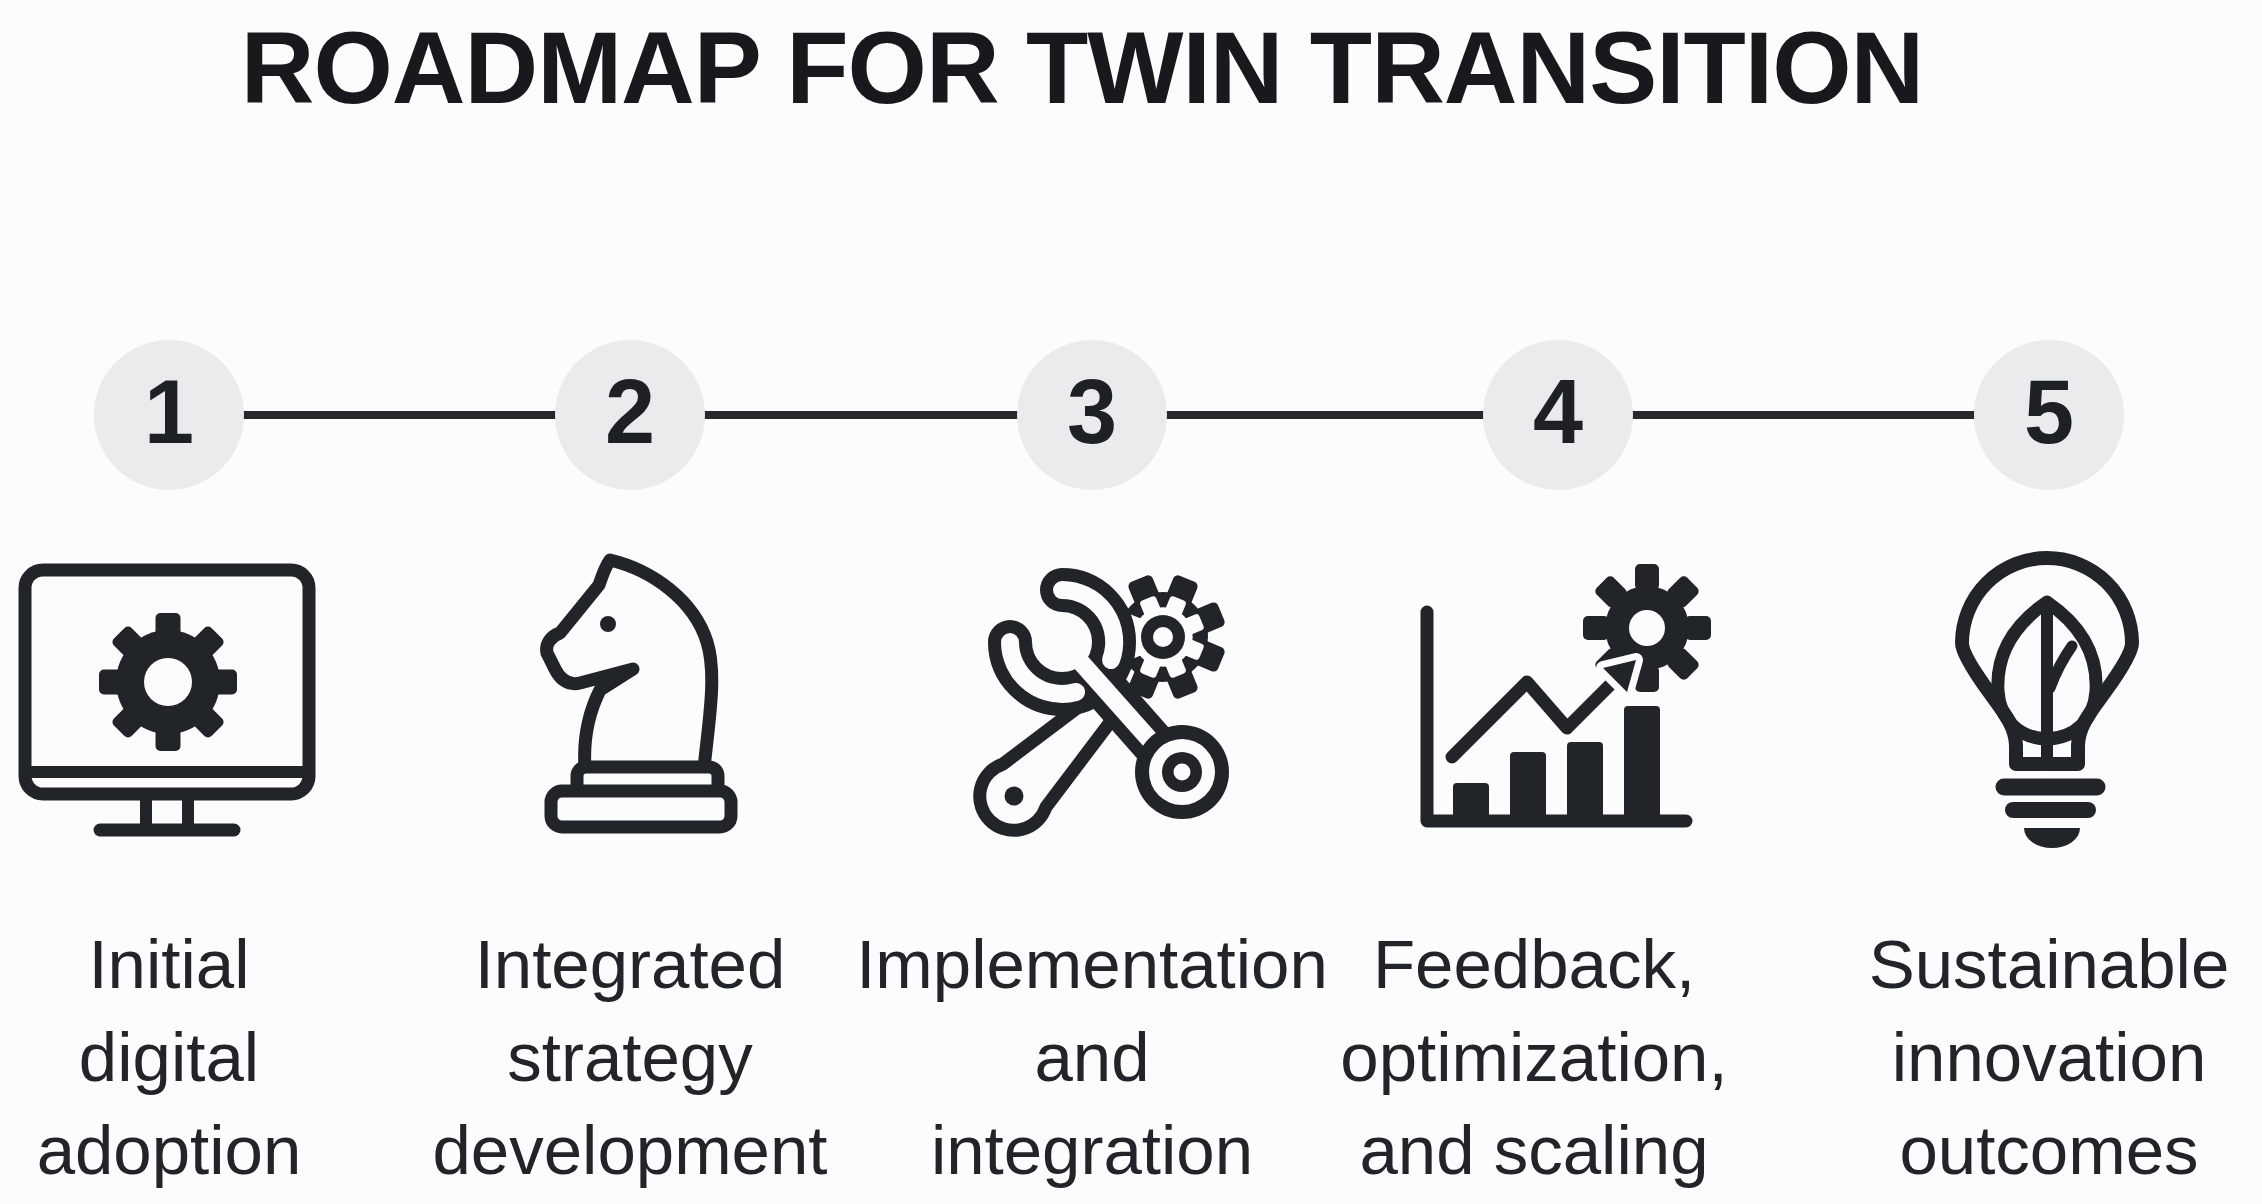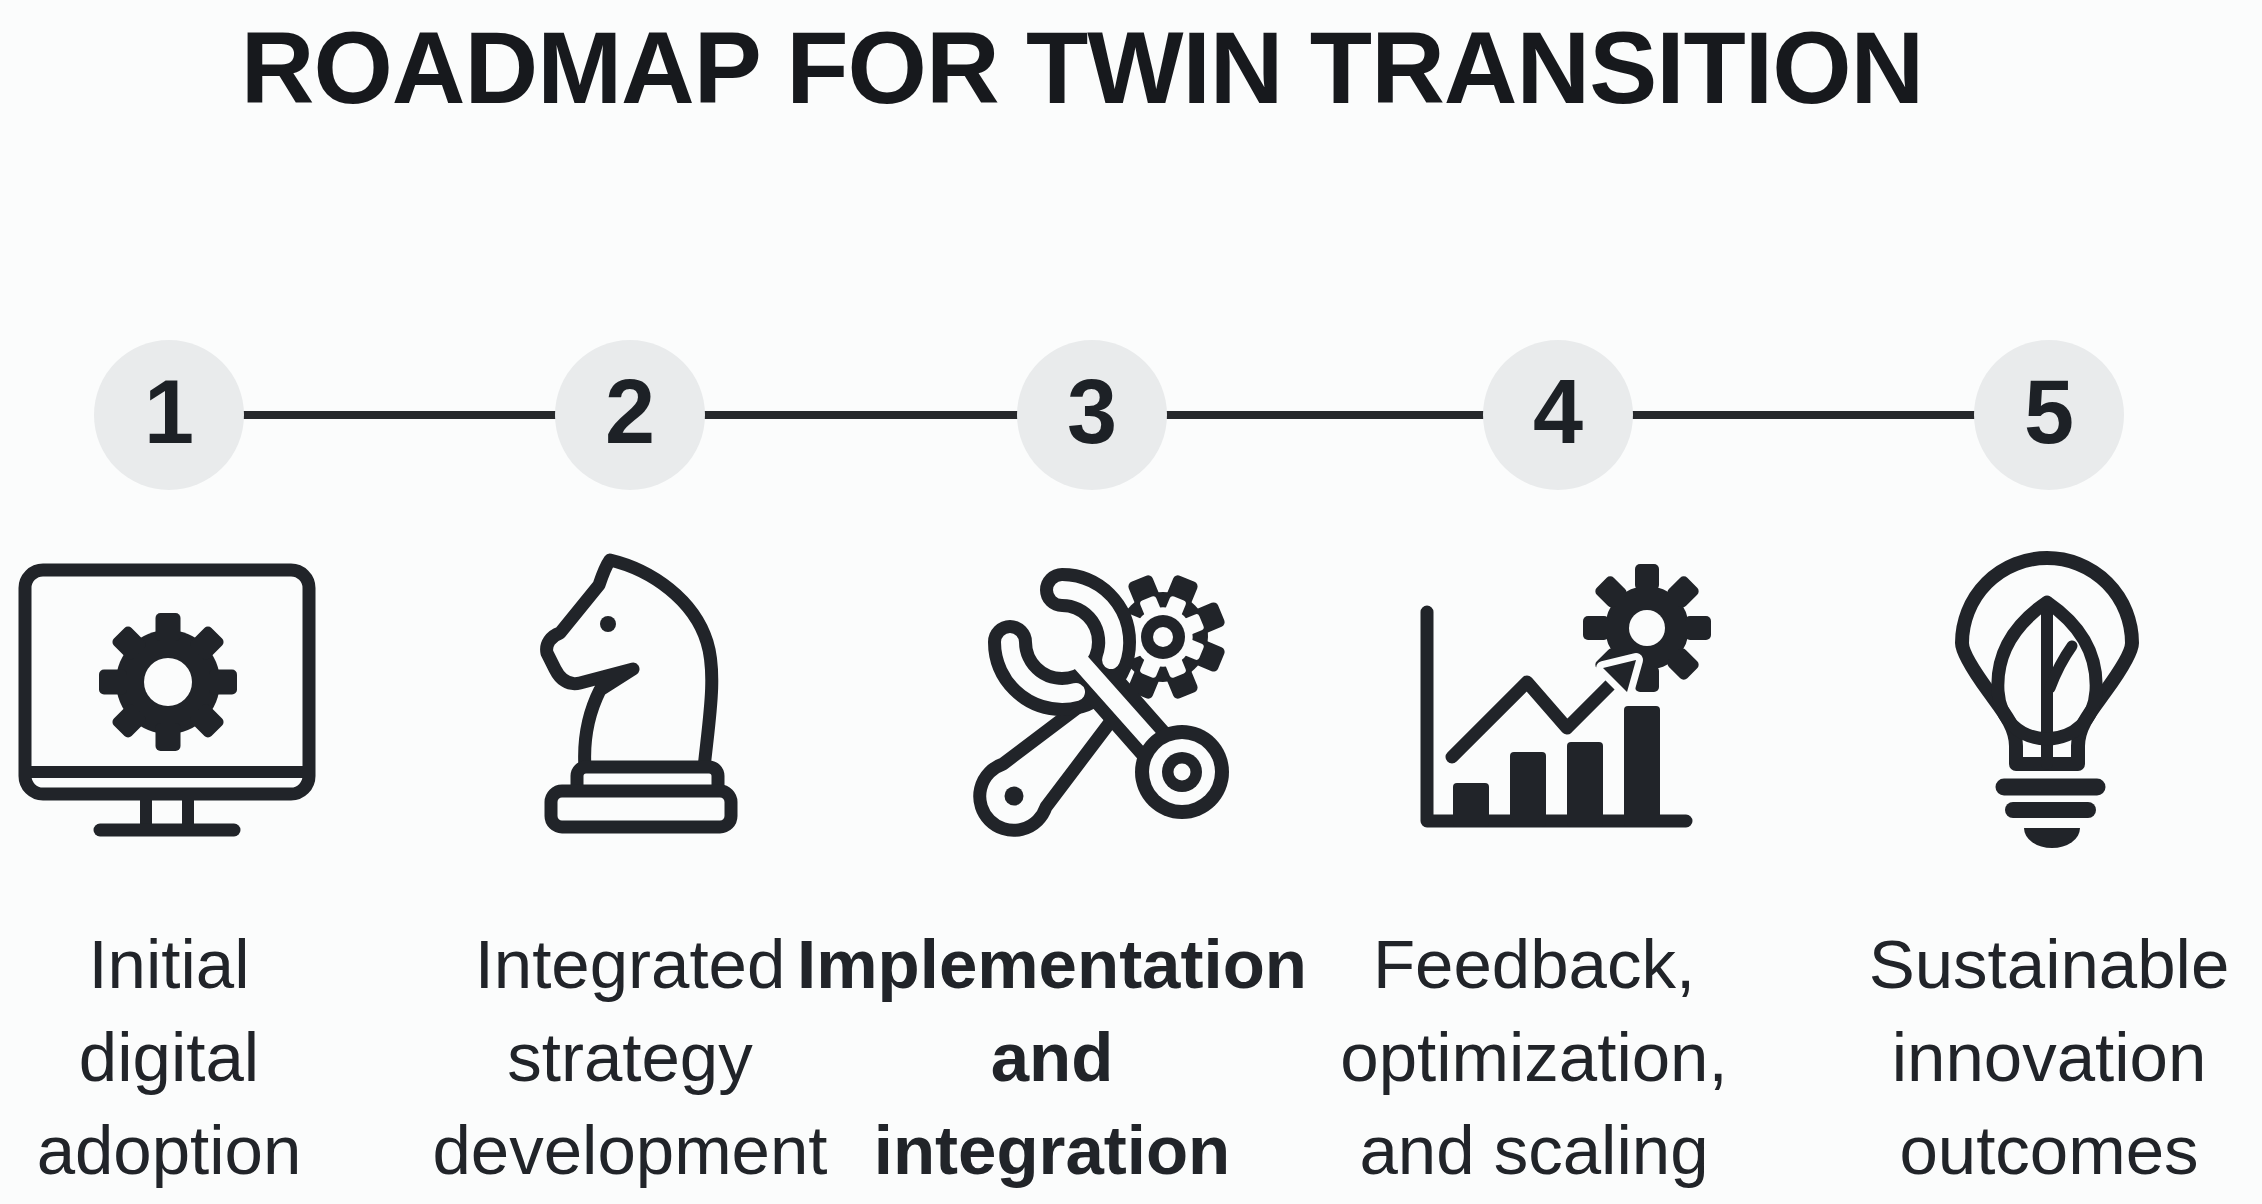--- a/index.html
+++ b/index.html
@@ -60,21 +60,21 @@
     position:absolute;
     top:918px;
     width:600px;
     text-align:center;
     font-size:69px;
     line-height:93px;
     font-weight:400;
     color:var(--ink);
     z-index:2;
   }
-  .l1{left:-131px;} .l2{left:330px;} .l3{left:752px;font-weight:bold;} .l4{left:1234px;} .l5{left:1749px;}
+  .l1{left:-131px;} .l2{left:330px;} .l3{left:792px;} .l4{left:1234px;} .l5{left:1749px;}
   svg .stroked{stroke:var(--ink);fill:none;}
 </style>
 </head>
 <body>
 
 <div class="title">ROADMAP FOR TWIN TRANSITION</div>
 
 <div class="connector-line"></div>
 
 <div class="step-circle c1">

